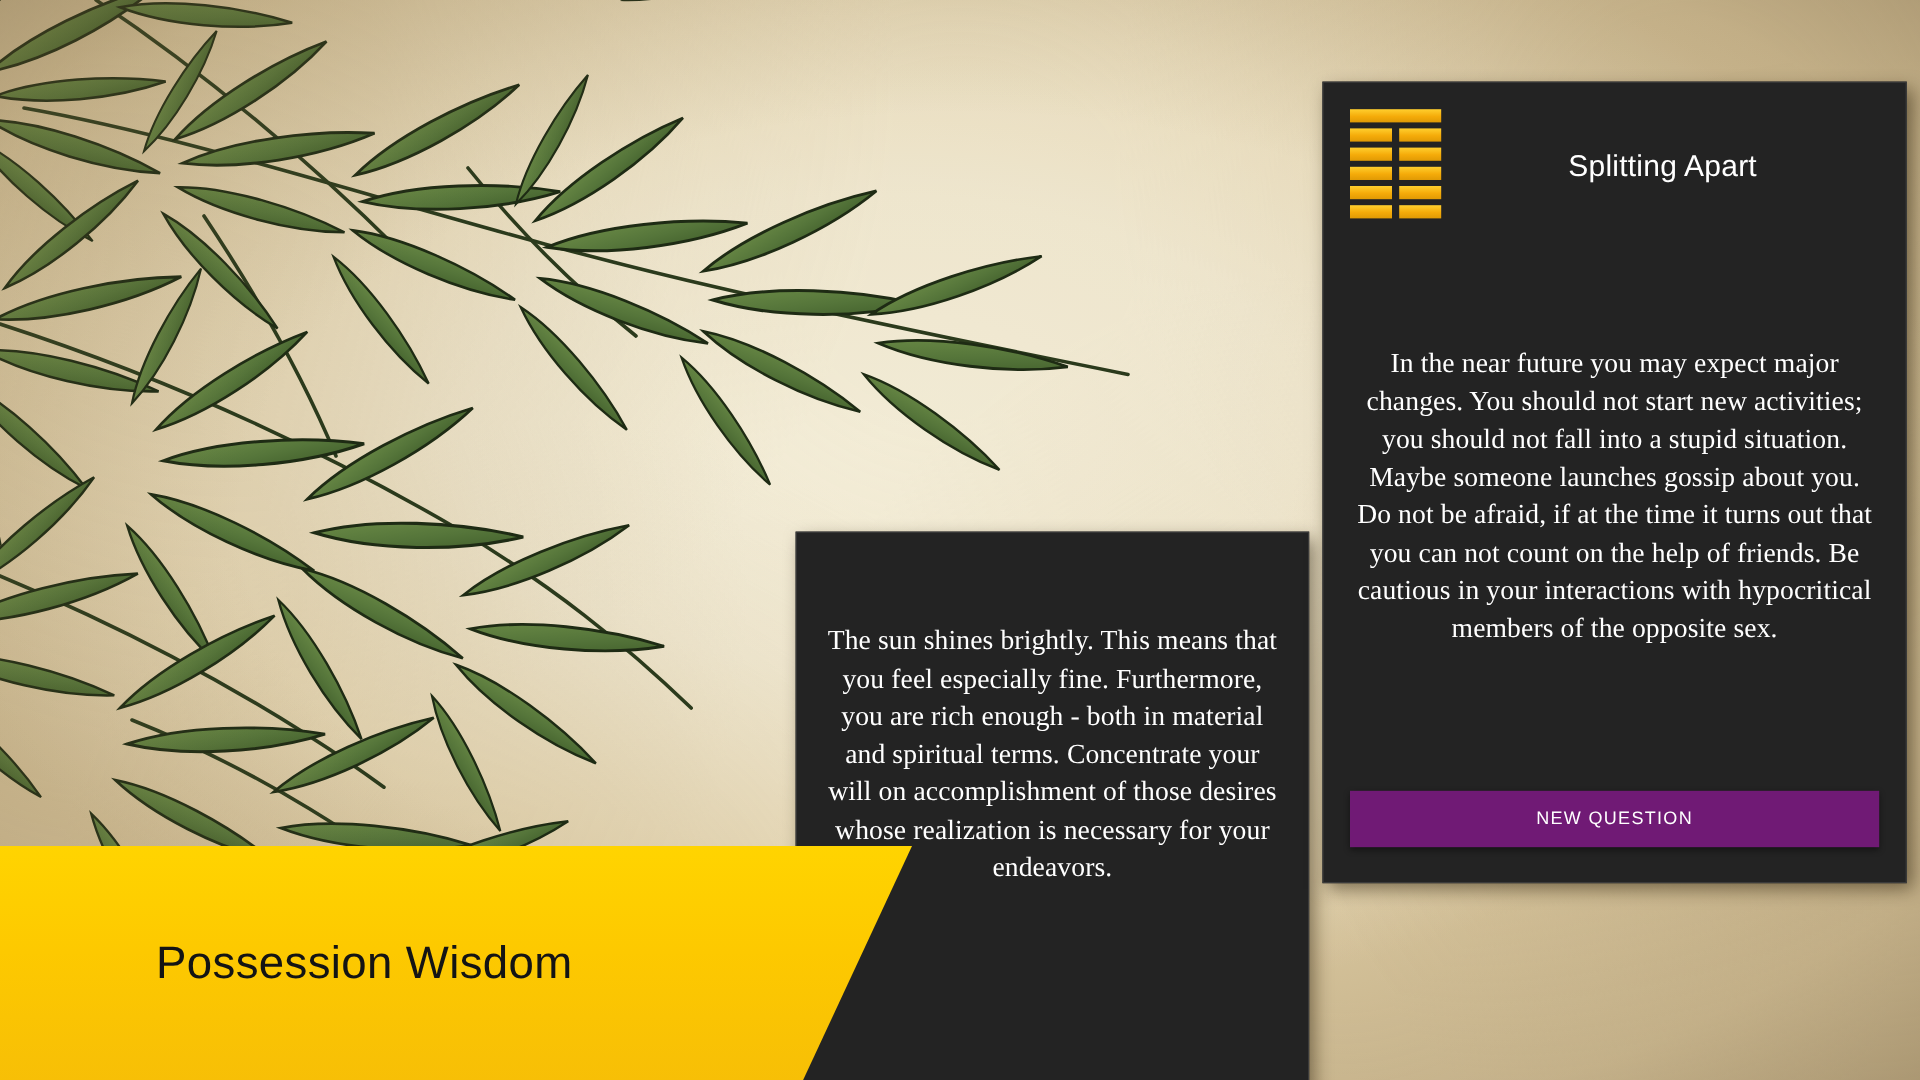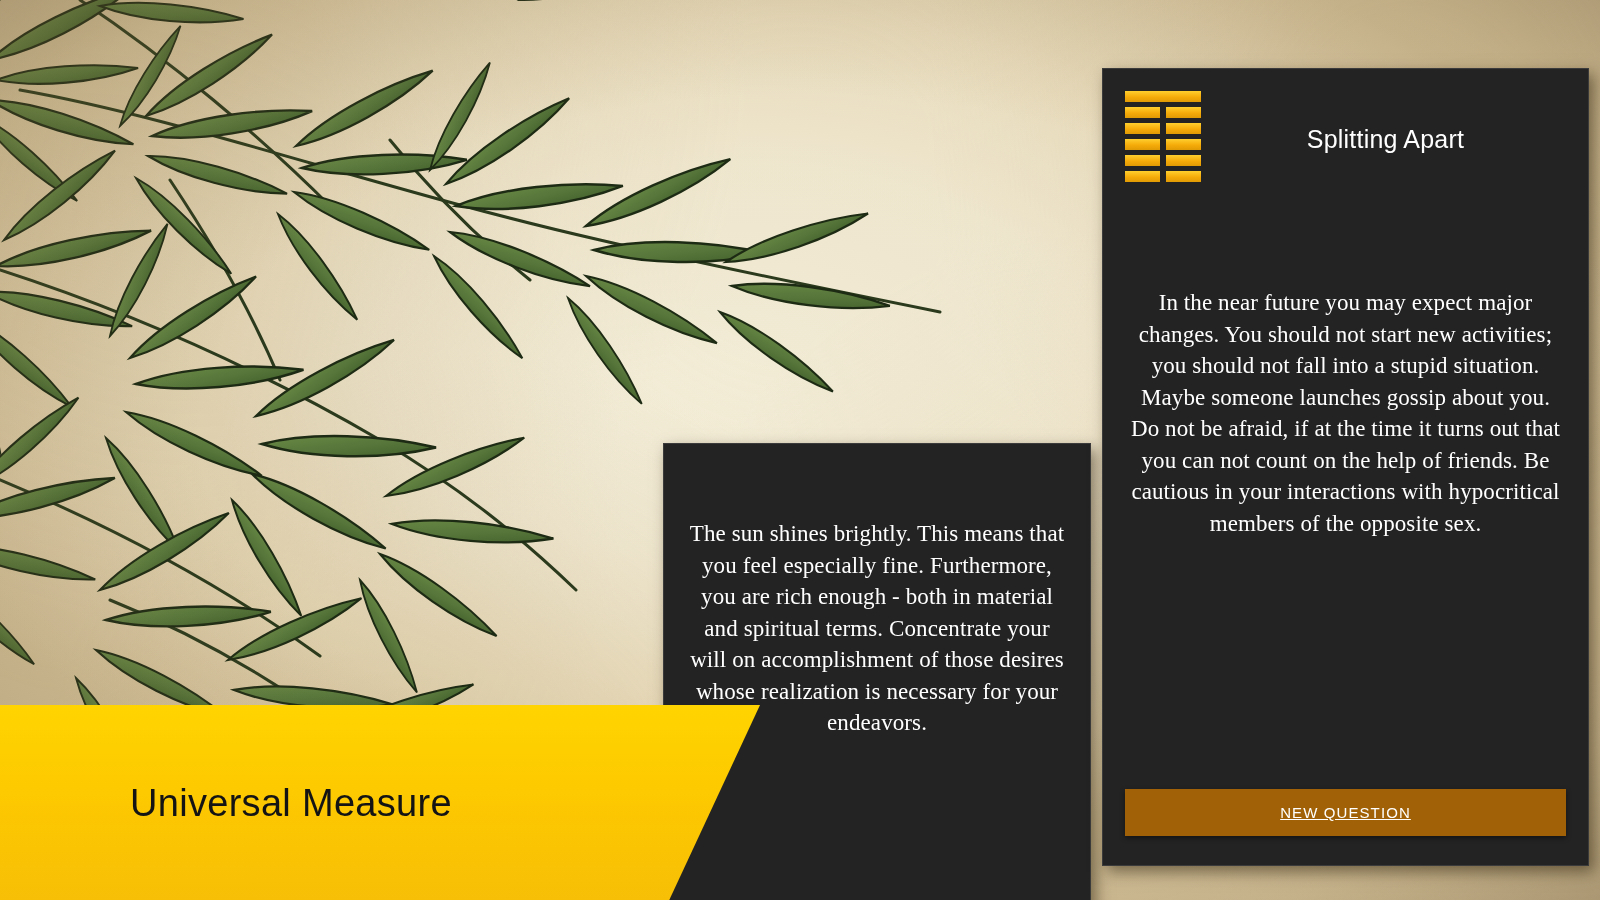--- a/index.html
+++ b/index.html
@@ -52,21 +52,21 @@
   }
 
   
   .card {
     position:absolute; background:#232323;
     border:1px solid #3b3b3b;
     box-shadow:5px 6px 14px rgba(40,28,8,.52);
     color:#fff; overflow:hidden;
   }
   #card-lower { left:663px; top:443px; width:428px; height:470px; z-index:20; }
-  #card-upper { left:1102px; top:68px; width:487px; height:798px; z-index:30; }
+  #card-upper { left:1102px; top:68px; width:487px; height:668px; z-index:30; }
 
   .card-head { display:flex; align-items:flex-start; padding:26px 18px 0 22px; }
   #card-upper .card-head { padding-top:22px; }
 
   .hex { flex:0 0 auto; width:74px; }
   #card-upper .hex { width:76px; }
   .hex-row { height:11px; margin-bottom:5px; display:flex; }
   .hex-row .seg {
     flex:1; height:100%;
     background:linear-gradient(180deg,#ffcf2e 0%, #f5ab09 55%, #e09a04 100%);
@@ -83,25 +83,24 @@
   .card-body {
     text-align:center; font-size:23px; line-height:1.37;
     padding:0 22px; letter-spacing:.1px;font-family:Liberation Serif, serif;
   }
   #card-lower .card-body { margin-top:74px; }
   #card-upper .card-body { margin-top:100px; }
 
   .btn-wrap { position:absolute; left:22px; right:22px; bottom:29px; }
   .btn-new {
     display:block; width:100%; height:47px; line-height:47px;
-    background:#a16207; color:#fff; border:none; cursor:pointer;
+    background:#701a75; color:#fff; border:none; cursor:pointer;
     font-size:15px; letter-spacing:1.1px; text-align:center;
     font-family:"Liberation Sans", sans-serif;
     box-shadow:0 2px 5px rgba(0,0,0,.45);
-    text-decoration:underline;
   }
 </style>
 </head>
 <body>
 
 <div id="bg-wrap">
   <div class="bg-base"></div>
   <div class="bg-stain"></div>
 
   <svg id="bamboo" viewBox="0 0 1060 1020">
@@ -245,14 +244,14 @@
     <div class="card-title">Splitting Apart</div>
   </div>
   <div class="card-body">In the near future you may expect major changes. You should not start new activities; you should not fall into a stupid situation. Maybe someone launches gossip about you. Do not be afraid, if at the time it turns out that you can not count on the help of friends. Be cautious in your interactions with hypocritical members of the opposite sex.</div>
 
   <div class="btn-wrap">
     <button class="btn-new">NEW QUESTION</button>
   </div>
 </div>
 
 <div id="banner">
-  <span class="banner-text">Universal Measure</span>
+  <span class="banner-text">Possession Wisdom</span>
 </div>
 
 </body></html>

